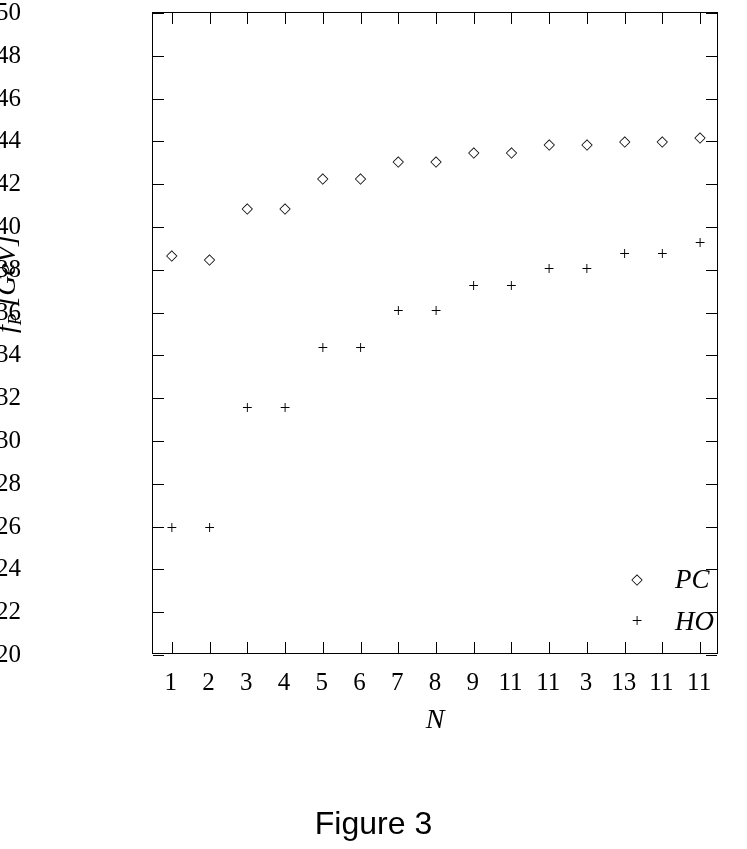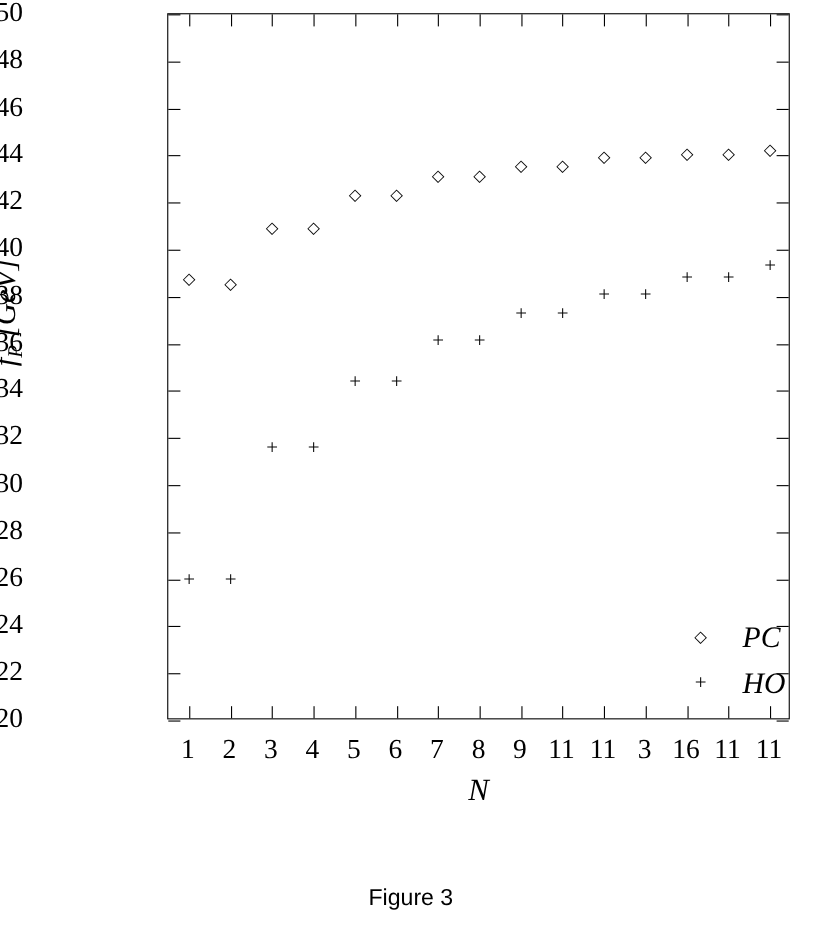--- a/index.html
+++ b/index.html
@@ -145,21 +145,21 @@
   }
 
   
   #caption {
     position: absolute;
     left: 0;
     top: 805px;
     width: 747px;
     text-align: center;
     font-family: "Liberation Sans", sans-serif;
-    font-size: 21px;
+    font-size: 32px;
     color: #000;
   }
 </style>
 </head>
 <body>
 
 <div id="page">
 
   <div id="y-axis-title">
     <span>f</span><sub style="font-size:0.68em;">P</sub>&nbsp;<span>[GeV]</span>
@@ -300,21 +300,21 @@
       <div class="xlabel-text" style="left: 246.333px; top: 668px;">3</div>
       <div class="xlabel-text" style="left: 284.067px; top: 668px;">4</div>
       <div class="xlabel-text" style="left: 321.8px; top: 668px;">5</div>
       <div class="xlabel-text" style="left: 359.533px; top: 668px;">6</div>
       <div class="xlabel-text" style="left: 397.267px; top: 668px;">7</div>
       <div class="xlabel-text" style="left: 435px; top: 668px;">8</div>
       <div class="xlabel-text" style="left: 472.733px; top: 668px;">9</div>
       <div class="xlabel-text" style="left: 510.467px; top: 668px;">11</div>
       <div class="xlabel-text" style="left: 548.2px; top: 668px;">11</div>
       <div class="xlabel-text" style="left: 585.933px; top: 668px;">3</div>
-      <div class="xlabel-text" style="left: 623.667px; top: 668px;">16</div>
+      <div class="xlabel-text" style="left: 623.667px; top: 668px;">13</div>
       <div class="xlabel-text" style="left: 661.4px; top: 668px;">11</div>
       <div class="xlabel-text" style="left: 699.133px; top: 668px;">11</div>
     </div>
 
   <div id="x-axis-title">N</div>
 
   <div id="caption">Figure 3</div>
 
 </div>
 

